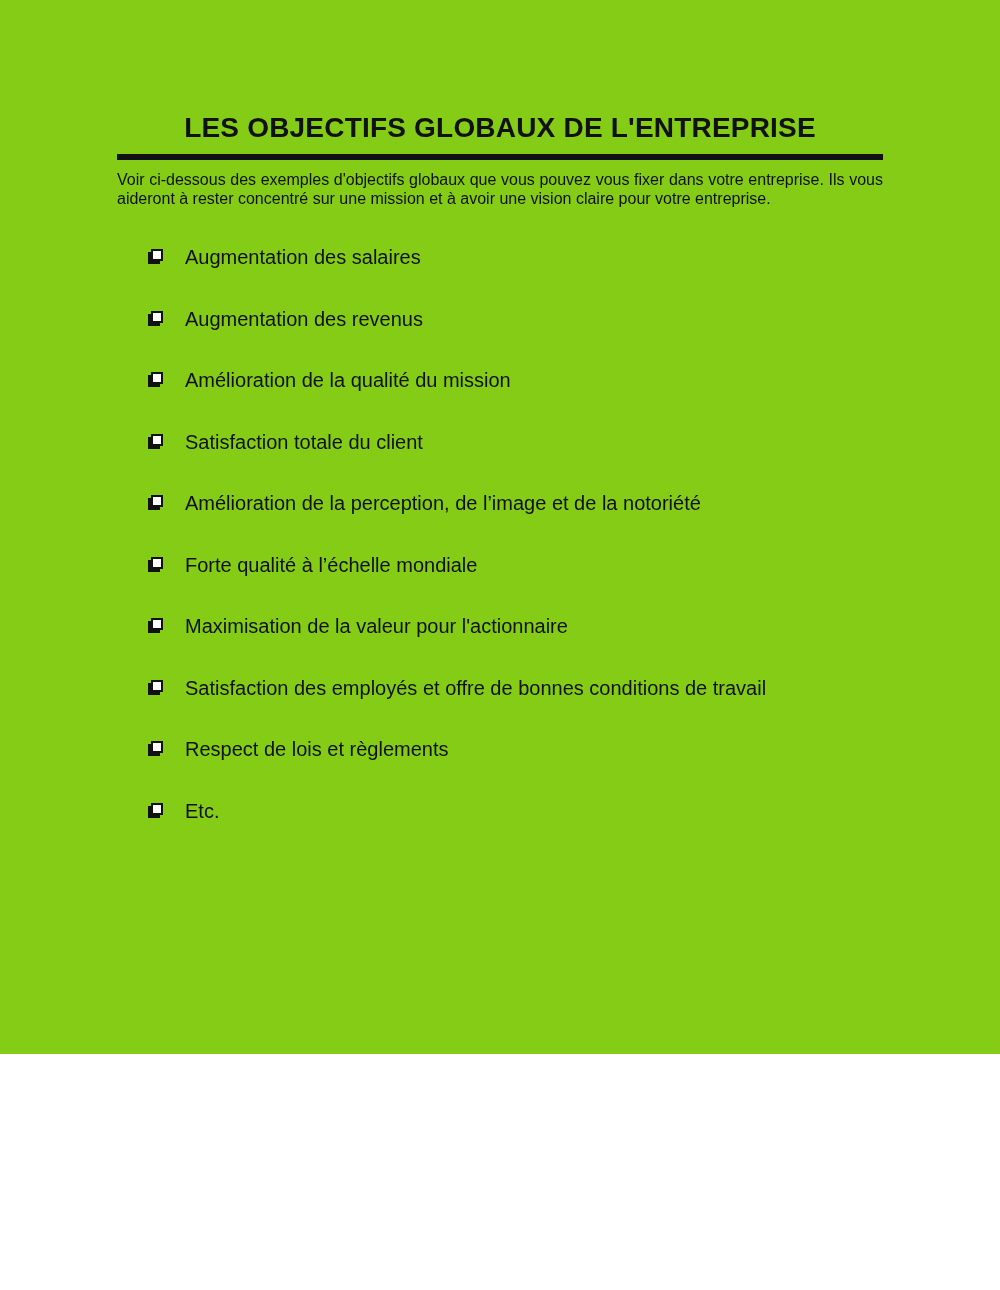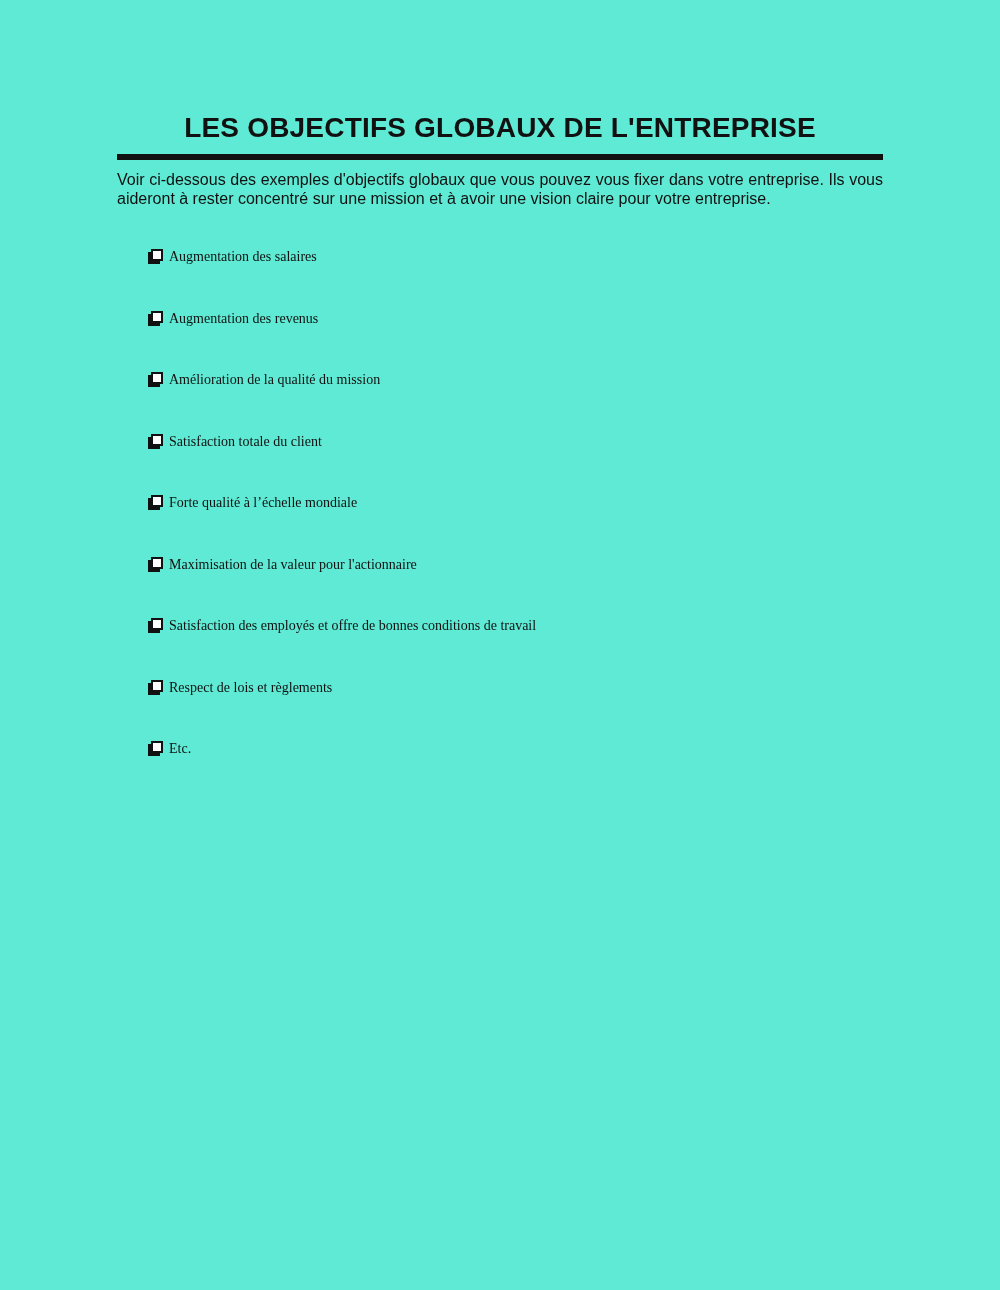--- a/index.html
+++ b/index.html
@@ -5,22 +5,22 @@
   * { margin: 0; padding: 0; box-sizing: border-box; }
   html, body { background: #ffffff; }
   body {
     font-family: "Liberation Sans", sans-serif;
     color: #111111;
     -webkit-font-smoothing: antialiased;
   }
   .page {
     position: relative;
     width: 1000px;
-    height: 1290px;
-    background: #5eead4;
+    height: 1054px;
+    background: #84cc16;
     overflow: hidden;
   }
   .content {
     padding: 112px 117px 0 117px;
   }
   .doc-title {
     font-size: 28px;
     font-weight: bold;
     text-align: center;
     line-height: 32px;
@@ -56,26 +56,25 @@
     height: 12px;
     border: 2px solid #111111;
     background: #ffffff;
     box-shadow: -3px 3px 0 0 #111111;
     margin-left: 3px;
     position: relative;
     top: -2px;
     flex: 0 0 auto;
   }
   .item-label {
-    margin-left: 6px;
-    font-size: 14px;
+    margin-left: 22px;
+    font-size: 20px;
     line-height: 20px;
     white-space: nowrap;
     color: #111111;
-    font-family: Liberation Serif, serif;
   }
 </style>
 </head>
 <body>
 
 <div class="page">
   <div class="content">
 
     <h1 class="doc-title">LES OBJECTIFS GLOBAUX DE L'ENTREPRISE</h1>
 
@@ -95,20 +94,24 @@
       <li>
         <span class="checkbox"></span>
         <span class="item-label">Amélioration de la qualité du mission</span>
       </li>
       <li>
         <span class="checkbox"></span>
         <span class="item-label">Satisfaction totale du client</span>
       </li>
       <li>
         <span class="checkbox"></span>
+        <span class="item-label">Amélioration de la perception, de l’image et de la notoriété</span>
+      </li>
+      <li>
+        <span class="checkbox"></span>
         <span class="item-label">Forte qualité à l’échelle mondiale</span>
       </li>
       <li>
         <span class="checkbox"></span>
         <span class="item-label">Maximisation de la valeur pour l'actionnaire</span>
       </li>
       <li>
         <span class="checkbox"></span>
         <span class="item-label">Satisfaction des employés et offre de bonnes conditions de travail</span>
       </li>

